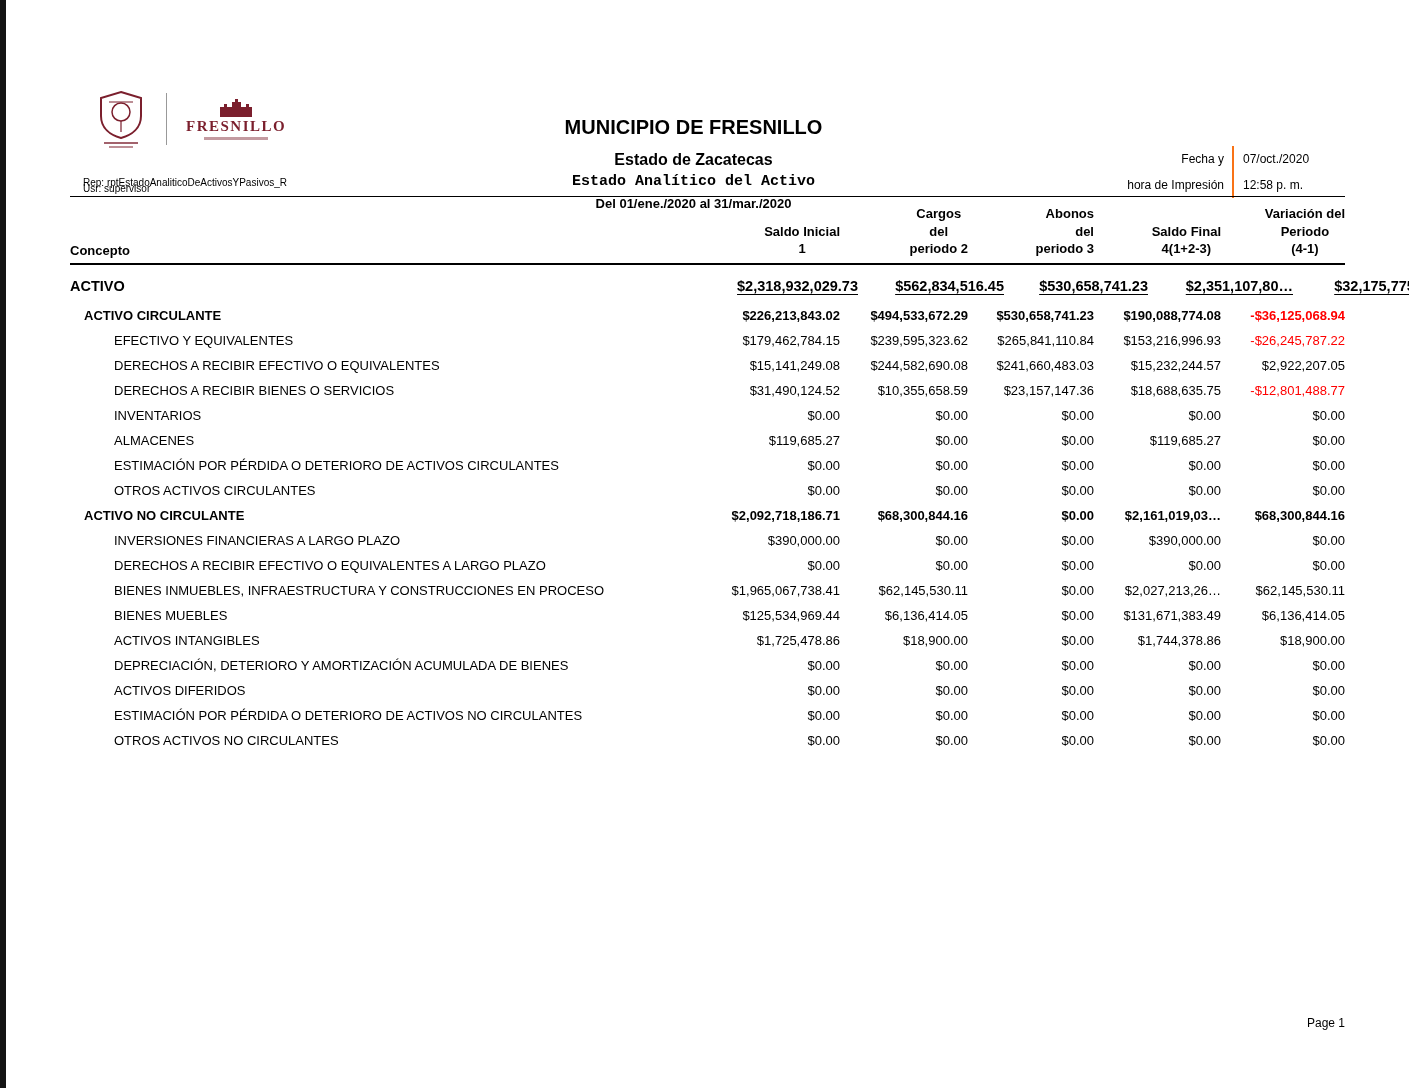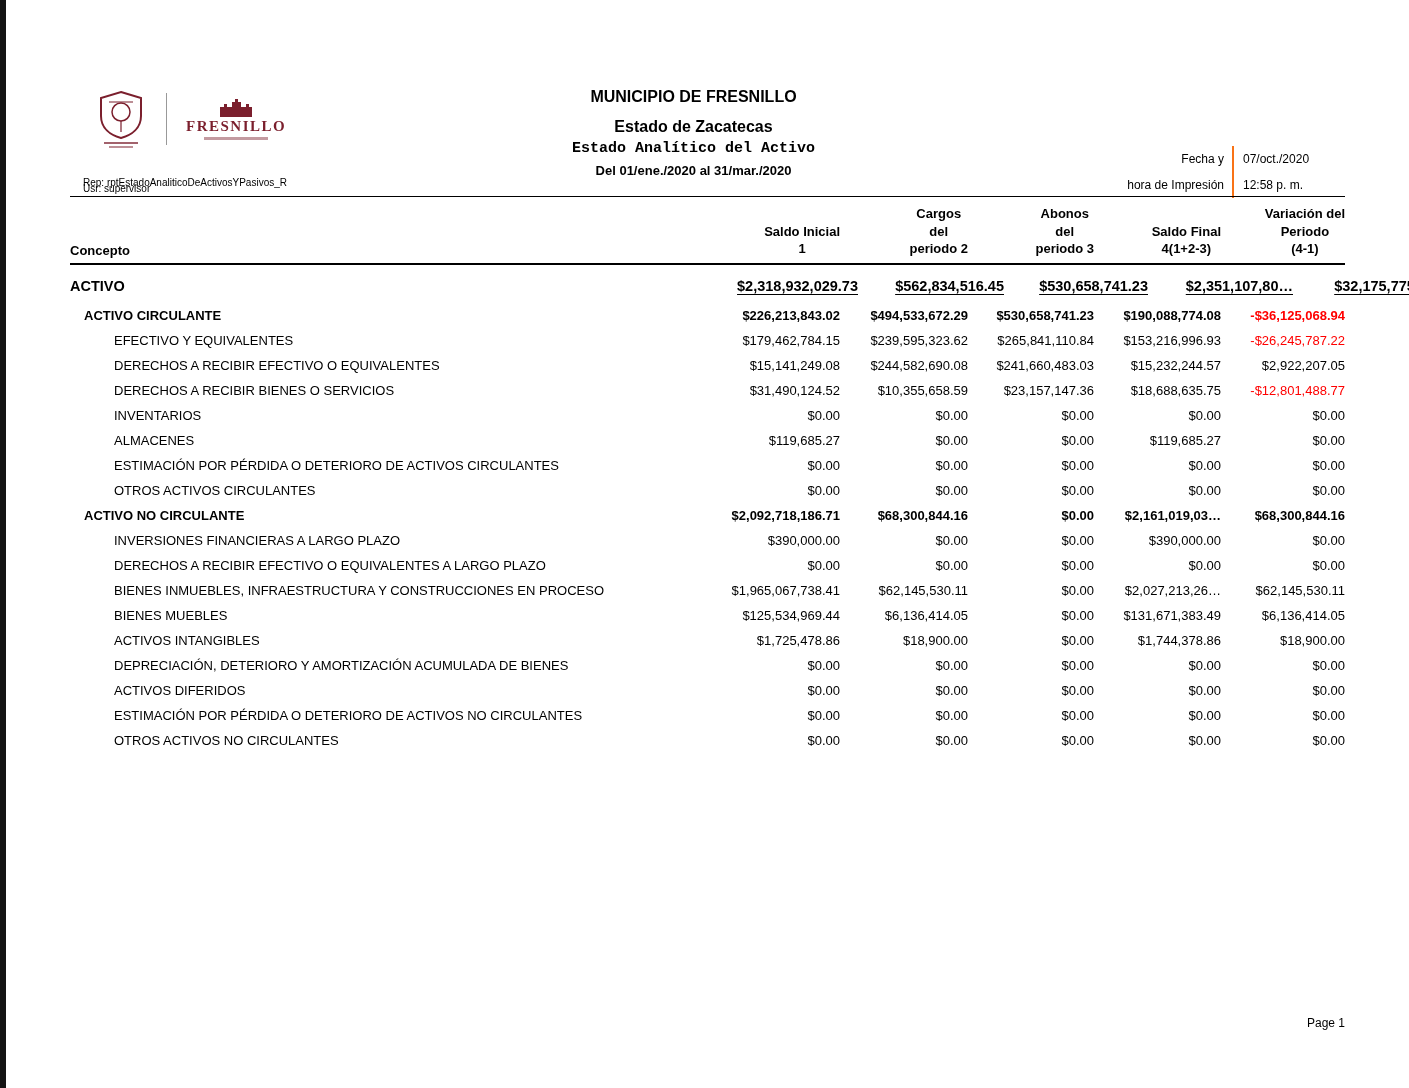--- a/index.html
+++ b/index.html
@@ -26,21 +26,21 @@
   .logo-divider{width:1px;height:52px;background:#999;}
   .fresnillo{display:flex;flex-direction:column;align-items:center;}
   .fresnillo .wordmark{
     font-family:"Liberation Serif","DejaVu Serif",serif;
     font-size:15px;letter-spacing:1.5px;color:var(--maroon);font-weight:bold;margin-top:1px;
   }
   .tagline-line{width:64px;height:3px;background:var(--maroon);opacity:.45;margin-top:2px;}
 
   
   .titles{position:absolute;left:0;right:22px;top:88px;text-align:center;}
-  .t-main{font-size:16px;font-weight:bold;}
+  .t-main{font-size:20px;font-weight:bold;margin-top:28px;}
   .t-state{font-size:16px;font-weight:bold;margin-top:12px;}
   .t-report{font-size:15px;font-weight:bold;margin-top:4px;font-family:Liberation Mono, monospace;}
   .t-period{font-size:13px;font-weight:bold;margin-top:6px;}
 
   
   .print-info{position:absolute;right:88px;top:146px;display:grid;grid-template-columns:auto auto;}
   .print-info .lbl{
     text-align:right;font-size:12px;padding-right:8px;height:26px;line-height:26px;white-space:nowrap;
   }
   .print-info .val{
@@ -135,21 +135,21 @@
   </div>
 
   <div class="report-table">
     <div class="thead">
       <div class="hc h-concept">Concepto</div>
       <div class="hc h-num"><span class="inner" style="white-space: pre-line;">Saldo Inicial
 1</span></div>
       <div class="hc h-num"><span class="inner" style="white-space: pre-line;">Cargos
 del
 periodo 2</span></div>
-      <div class="hc h-num"><span class="inner" style="white-space: pre-line;">Abonos
+      <div class="hc h-num"><span class="inner" style="white-space: pre-line; text-align: right;">Abonos
 del
 periodo 3</span></div>
       <div class="hc h-num"><span class="inner" style="white-space: pre-line;">Saldo Final
 4(1+2-3)</span></div>
       <div class="hc h-num"><span class="inner" style="white-space: pre-line;">Variación del
 Periodo
 (4-1)</span></div>
     </div>
     <div class="tbody">
         <div class="trow level-0 bold u-values">

